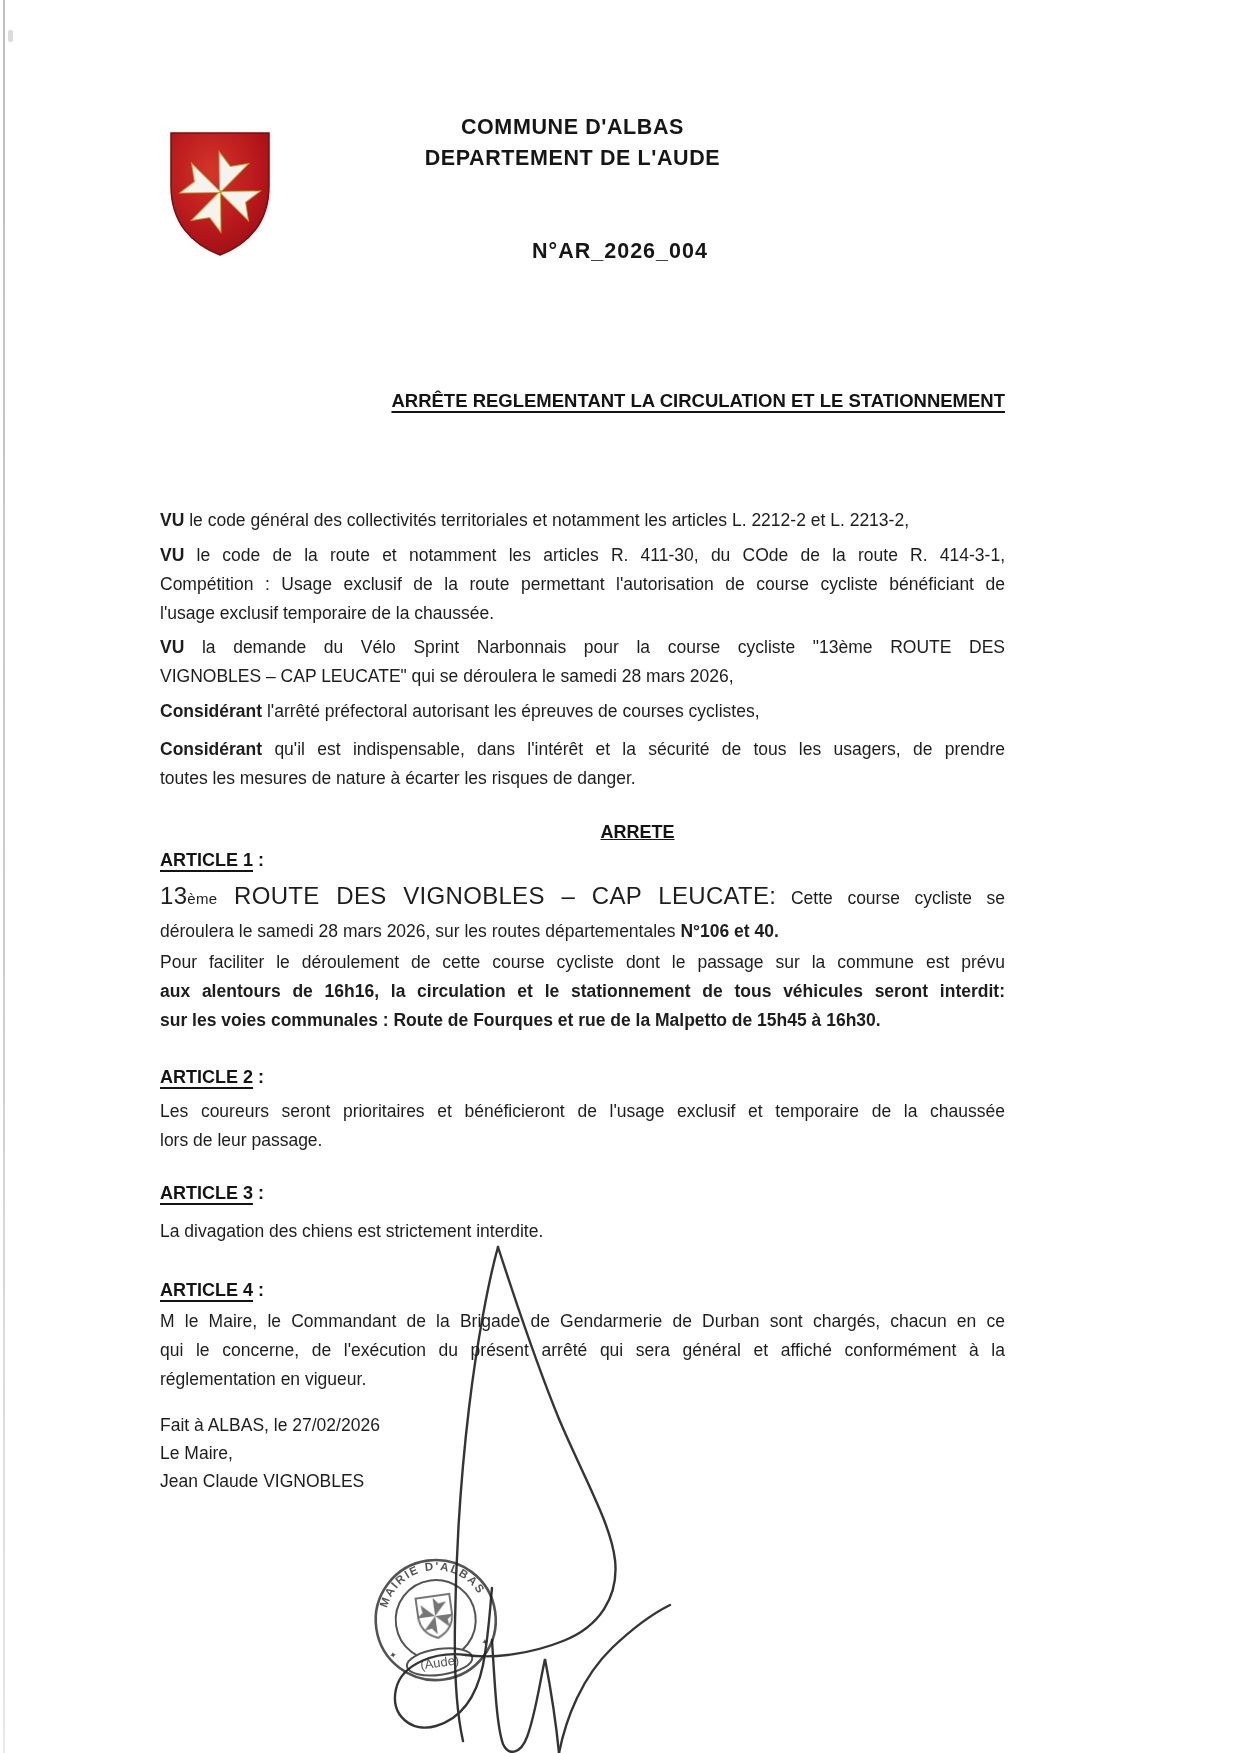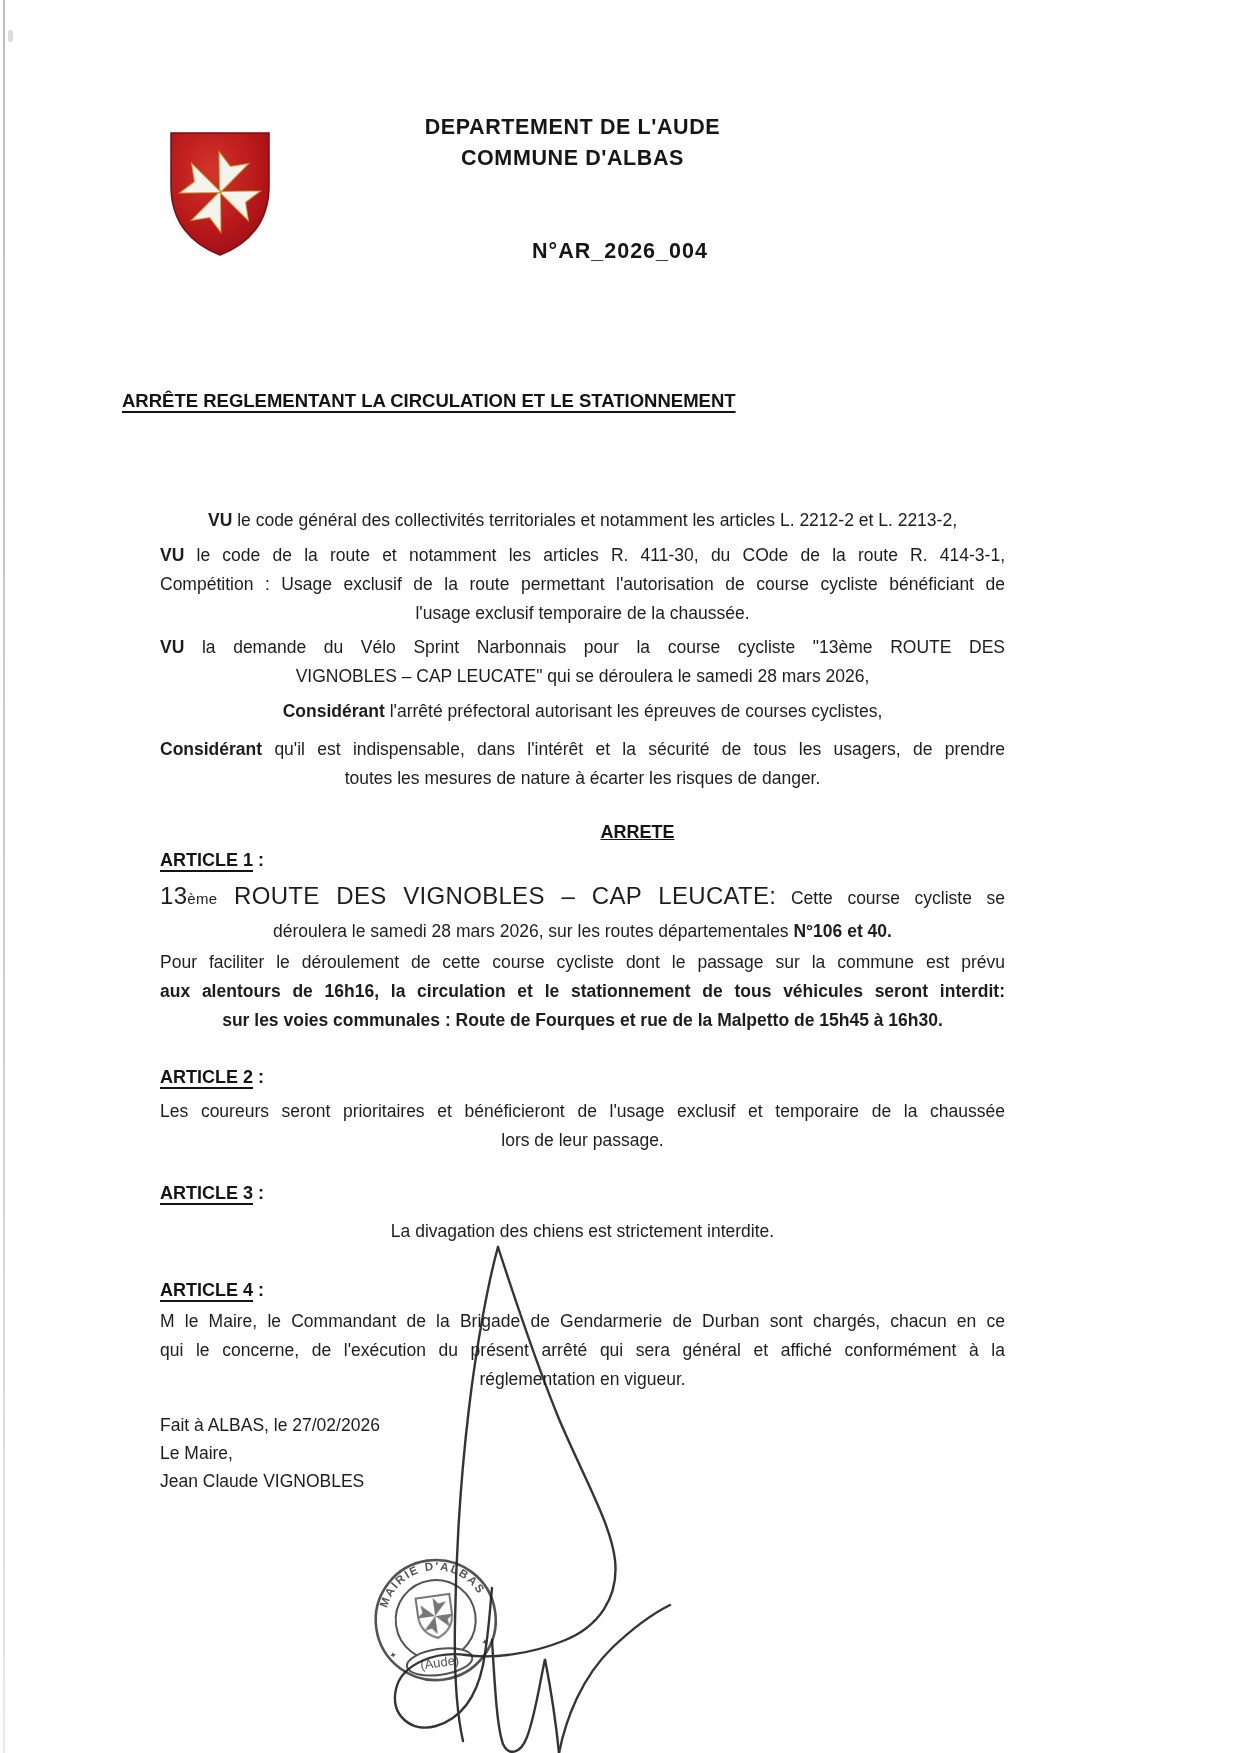--- a/index.html
+++ b/index.html
@@ -11,26 +11,26 @@
     background:linear-gradient(180deg,#bfbfbf 0%,#cdcdcd 55%,#e8e8e8 100%);}
   .scan-speck{position:absolute;left:8px;top:30px;width:5px;height:12px;background:#dcdcdc;border-radius:2px;}
 
   .coa{position:absolute;left:165px;top:128px;width:110px;height:132px;}
 
   .hdr{position:absolute;left:160px;top:112px;width:845px;text-align:center;text-indent:-20px;
     font-weight:700;font-size:21.5px;line-height:31px;letter-spacing:.6px;color:#161616;}
   .ref{position:absolute;left:0;top:236px;width:1240px;text-align:center;
     font-weight:700;font-size:21.5px;line-height:30px;letter-spacing:1px;color:#161616;}
 
-  .title{position:absolute;left:160px;top:389px;width:845px;text-align:left;text-indent:-38px;
+  .title{position:absolute;left:160px;top:389px;width:845px;text-align:right;text-indent:-38px;
     font-weight:700;font-size:18.5px;line-height:24px;color:#141414;}
   .u{text-decoration:underline;text-decoration-thickness:2px;text-underline-offset:4px;}
 
   .para{position:absolute;left:160px;width:845px;font-size:17.5px;}
-  .ln{line-height:29px;text-align:center;}
+  .ln{line-height:29px;text-align:left;}
   .jl{text-align:justify;text-align-last:justify;}
   .para b{font-weight:700;}
 
   .arrete{position:absolute;left:160px;top:822px;width:845px;text-align:center;text-indent:110px;
     font-weight:700;font-size:18px;color:#141414;text-decoration:underline;}
   .art-h{position:absolute;left:160px;font-weight:700;font-size:18px;line-height:22px;color:#141414;}
 
   .race{font-size:24px;letter-spacing:.3px;}
   .race .ord{font-size:15px;}
   .lh34{line-height:34px;}
@@ -58,22 +58,22 @@
     <path d="M6,5 L104,5 L104,58 C104,94 84,116 55,127 C26,116 6,94 6,58 Z" fill="url(#shieldGrad)" stroke="#7c0c10" stroke-width="1.5"></path>
     <g transform="translate(55,64) rotate(22)" fill="#f5f3ee" stroke="#c69b2e" stroke-width="2" stroke-linejoin="miter" paint-order="stroke">
       <polygon points="0,0 -15,-36 0,-27 15,-36"></polygon>
       <polygon points="0,0 36,-15 27,0 36,15"></polygon>
       <polygon points="0,0 15,36 0,27 -15,36"></polygon>
       <polygon points="0,0 -36,15 -27,0 -36,-15"></polygon>
     </g>
   </svg>
 
   <div class="hdr">
+    <div>COMMUNE D'ALBAS</div>
     <div>DEPARTEMENT DE L'AUDE</div>
-    <div>COMMUNE D'ALBAS</div>
   </div>
   <div class="ref">N°AR_2026_004</div>
 
   <div class="title">
     <span class="u">ARRÊTE REGLEMENTANT LA CIRCULATION ET LE STATIONNEMENT</span>
   </div>
 
   <div class="para" style="top:506px">
     <div class="ln"><b>VU</b><span> le code général des collectivités territoriales et notamment les articles L. 2212-2 et L. 2213-2,</span></div>
   </div>

